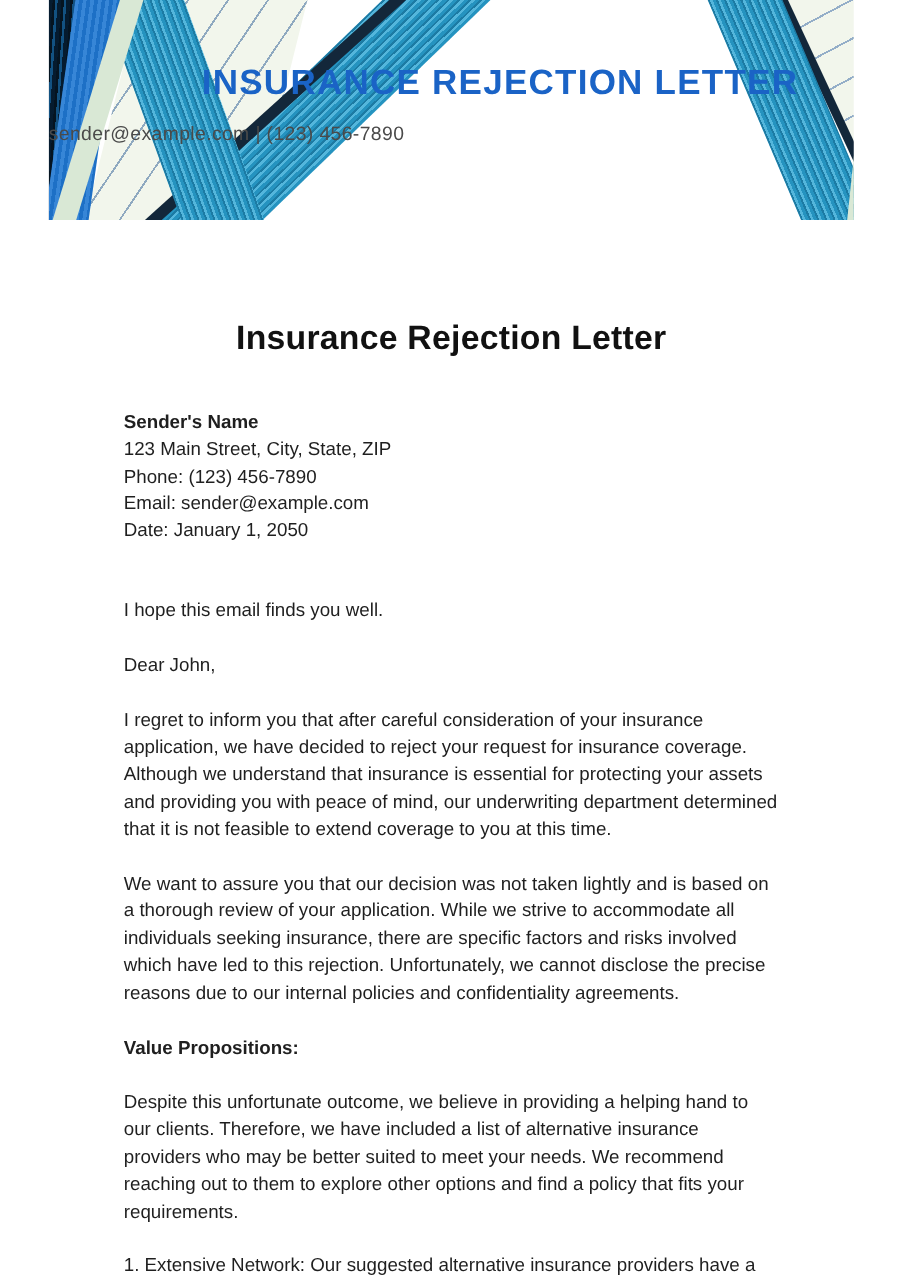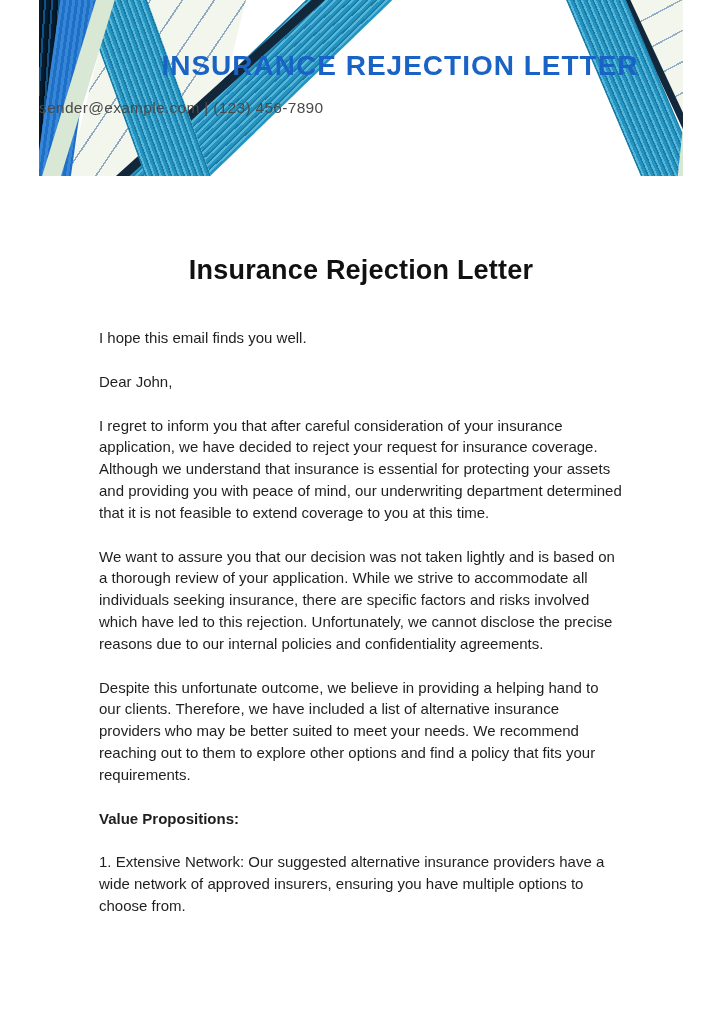--- a/index.html
+++ b/index.html
@@ -87,29 +87,36 @@
       <i class="band paint-mint  r-mint"></i>
       <i class="band paint-blue  r-blue"></i>
     </div>
     <div class="hdr-title">INSURANCE REJECTION LETTER</div>
     <div class="hdr-contact">sender@example.com | (123) 456-7890</div>
   </header>
 
   <main class="doc">
     <h1 class="doc-title">Insurance Rejection Letter</h1>
 
+    <div class="sender">
+      <p class="bold">Sender's Name</p>
+      <p>123 Main Street, City, State, ZIP</p>
+      <p>Phone: (123) 456-7890</p>
+      <p>Email: sender@example.com</p>
+      <p>Date: January 1, 2050</p>
+    </div>
 
     <p class="para">I hope this email finds you well.</p>
     <p class="para">Dear John,</p>
 
     <p class="para">I regret to inform you that after careful consideration of your insurance application, we have decided to reject your request for insurance coverage. Although we understand that insurance is essential for protecting your assets and providing you with peace of mind, our underwriting department determined that it is not feasible to extend coverage to you at this time.</p>
     <p class="para">We want to assure you that our decision was not taken lightly and is based on a thorough review of your application. While we strive to accommodate all individuals seeking insurance, there are specific factors and risks involved which have led to this rejection. Unfortunately, we cannot disclose the precise reasons due to our internal policies and confidentiality agreements.</p>
+    <p class="para bold">Value Propositions:</p>
+
     <p class="para">Despite this unfortunate outcome, we believe in providing a helping hand to our clients. Therefore, we have included a list of alternative insurance providers who may be better suited to meet your needs. We recommend reaching out to them to explore other options and find a policy that fits your requirements.</p>
-
-    <p class="para bold">Value Propositions:</p>
 
     <div class="vp-list">
       <p>1. Extensive Network: Our suggested alternative insurance providers have a wide network of approved insurers, ensuring you have multiple options to choose from.</p>
 
     </div>
   </main>
 
 </div>
 
 </body></html>

